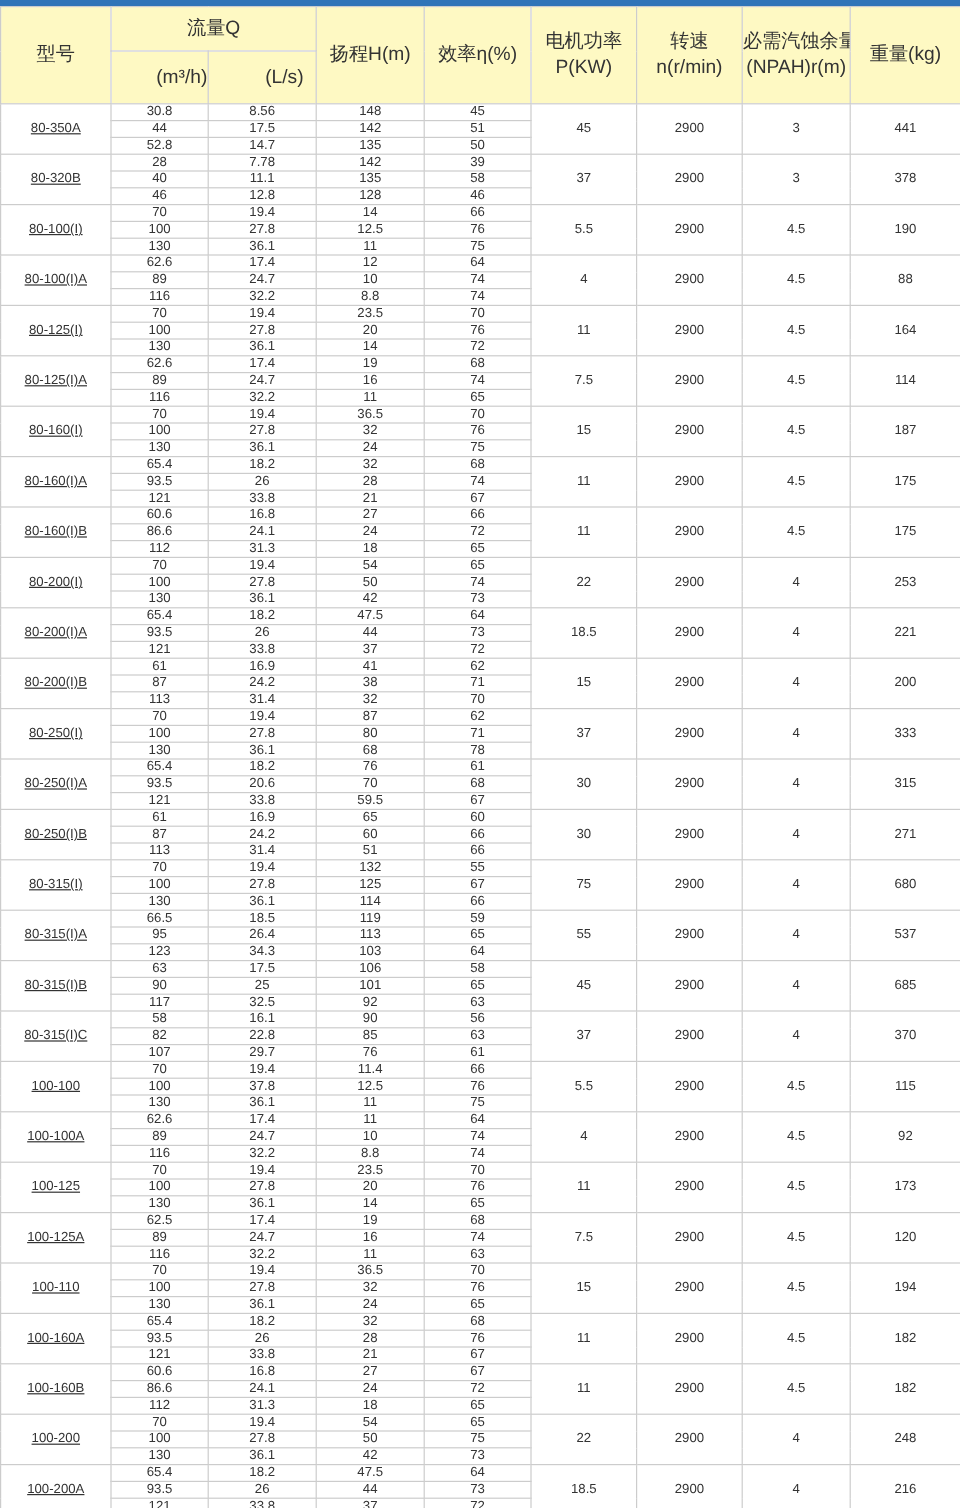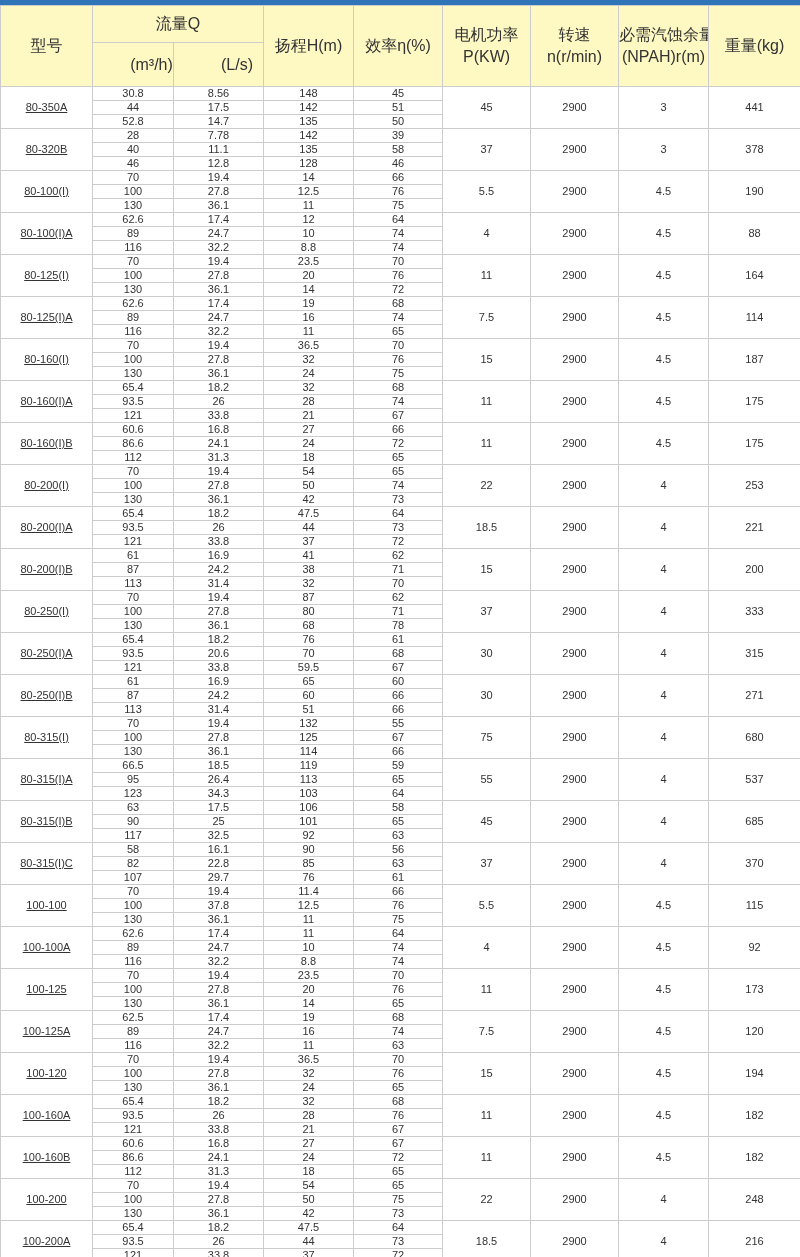--- a/index.html
+++ b/index.html
@@ -620,21 +620,21 @@
           <td>16</td>
           <td>74</td>
         </tr>
         <tr>
           <td>116</td>
           <td>32.2</td>
           <td>11</td>
           <td>63</td>
         </tr>
         <tr>
-          <td rowspan="3" class="model-cell">100-120</td>
+          <td rowspan="3" class="model-cell">100-110</td>
           <td>70</td>
           <td>19.4</td>
           <td>36.5</td>
           <td>70</td>
           <td rowspan="3">15</td>
           <td rowspan="3">2900</td>
           <td rowspan="3">4.5</td>
           <td rowspan="3">194</td>
         </tr>
         <tr>

